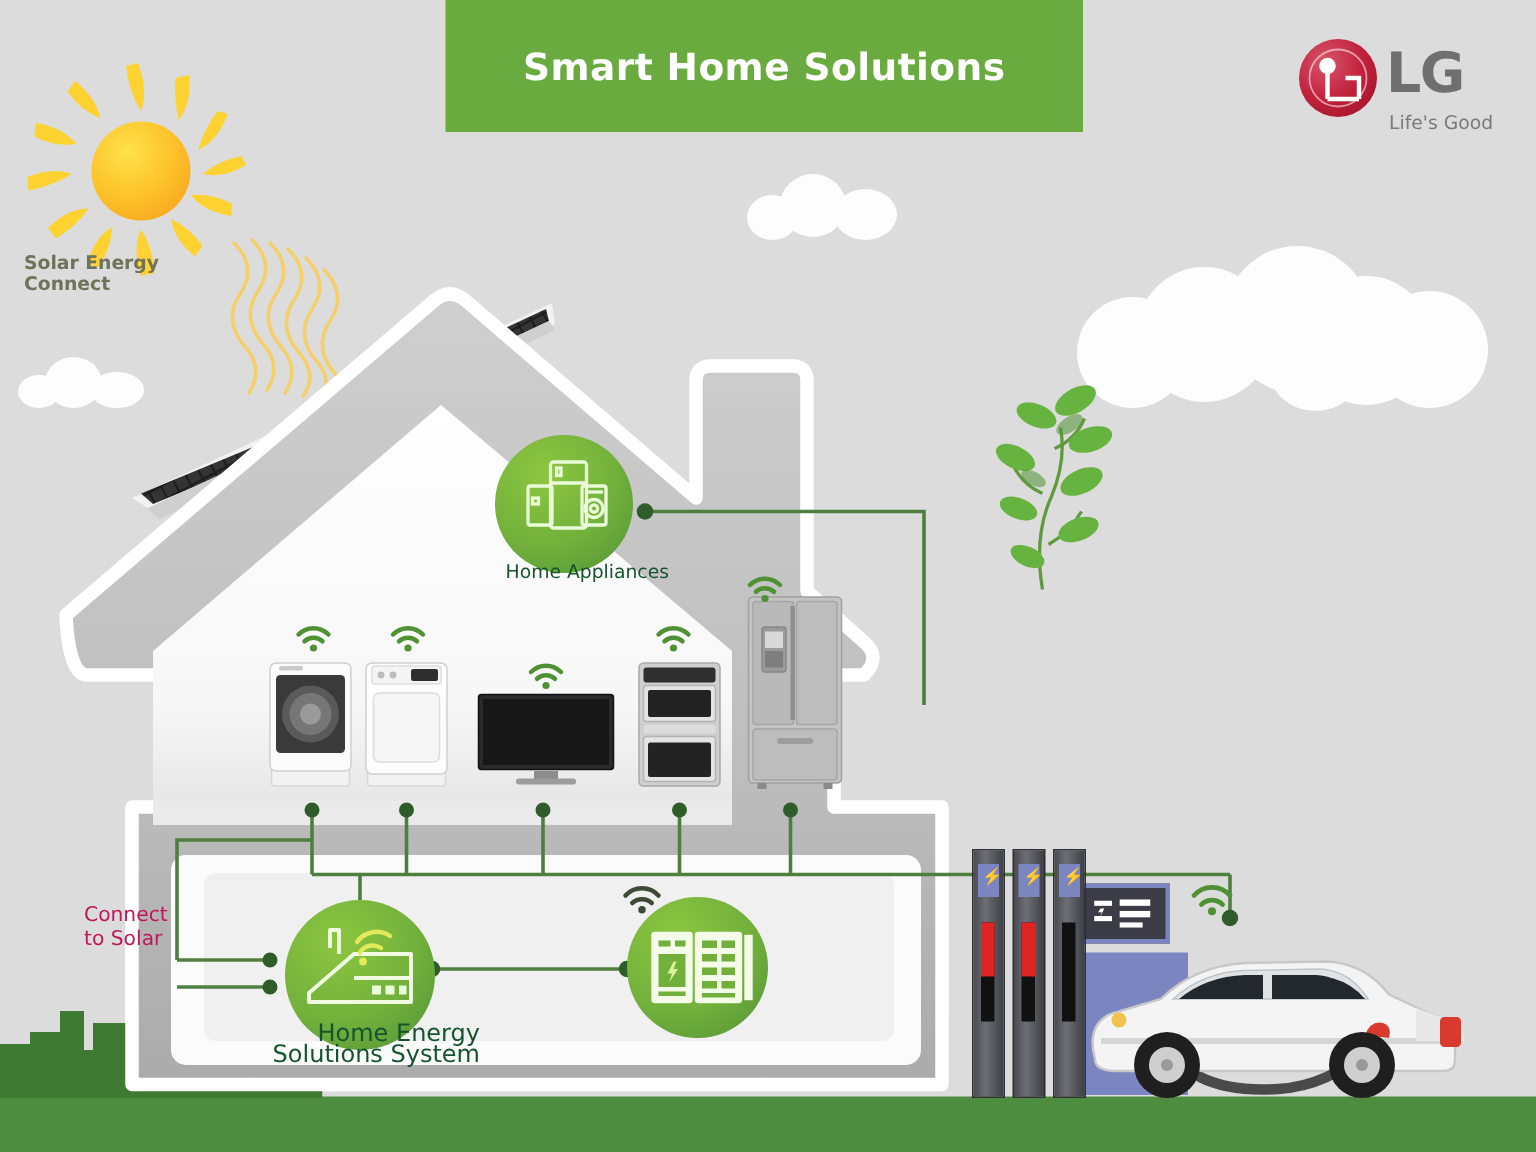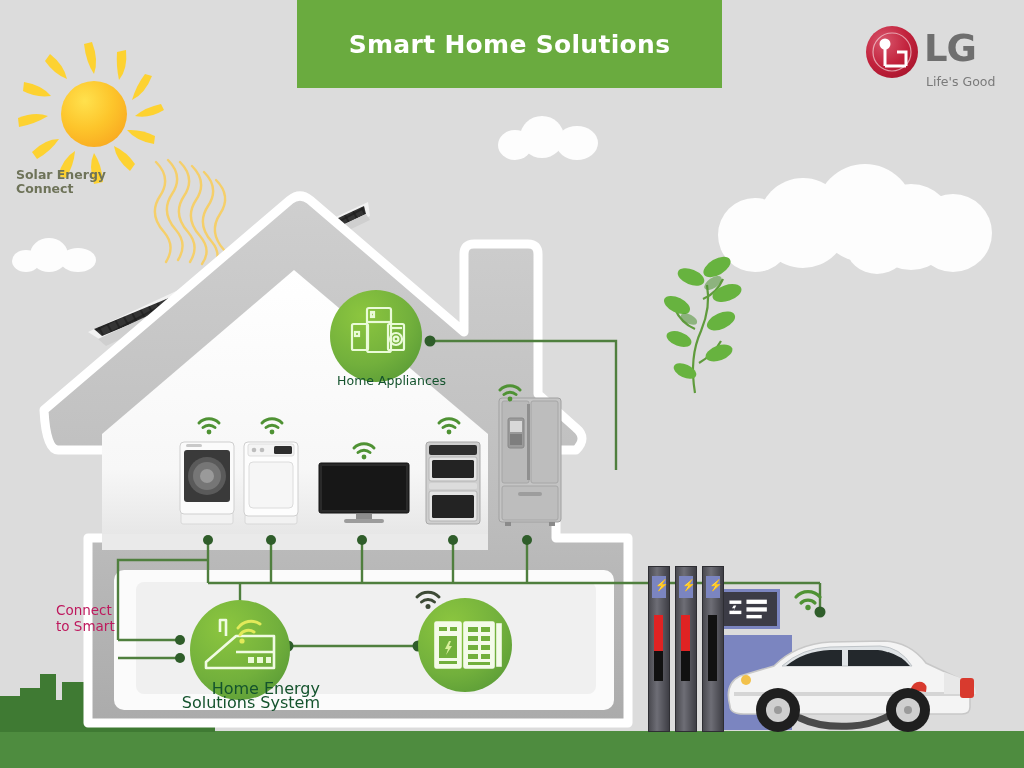--- a/index.html
+++ b/index.html
@@ -273,21 +273,21 @@
       <circle cx="418" cy="646" r="5.5"></circle>
       <circle cx="180" cy="640" r="5"></circle>
       <circle cx="180" cy="658" r="5"></circle>
       <circle cx="430" cy="341" r="5.5"></circle>
       <circle cx="820" cy="612" r="5.5"></circle>
     </g>
   </svg>
 
   <div class="abs" id="grid-label">
     <div>Connect</div>
-    <div>to Smart</div>
+    <div>to Solar</div>
   </div>
 
   <svg class="abs appliance" style="left:176px;top:440px;width:62px;height:86px;" viewBox="0 0 62 86">
     <rect x="5" y="72" width="52" height="12" rx="2" fill="#f2f2f2" stroke="#d8d8d8"></rect>
     <rect x="4" y="2" width="54" height="72" rx="4" fill="#fbfbfb" stroke="#cfcfcf"></rect>
     <rect x="8" y="10" width="46" height="52" rx="3" fill="#3a3a3a"></rect>
     <circle cx="31" cy="36" r="19" fill="#5a5a5a"></circle>
     <circle cx="31" cy="36" r="14" fill="#767676"></circle>
     <circle cx="31" cy="36" r="7" fill="#9a9a9a"></circle>
     <rect x="10" y="4" width="16" height="3" rx="1.5" fill="#c9c9c9"></rect>

